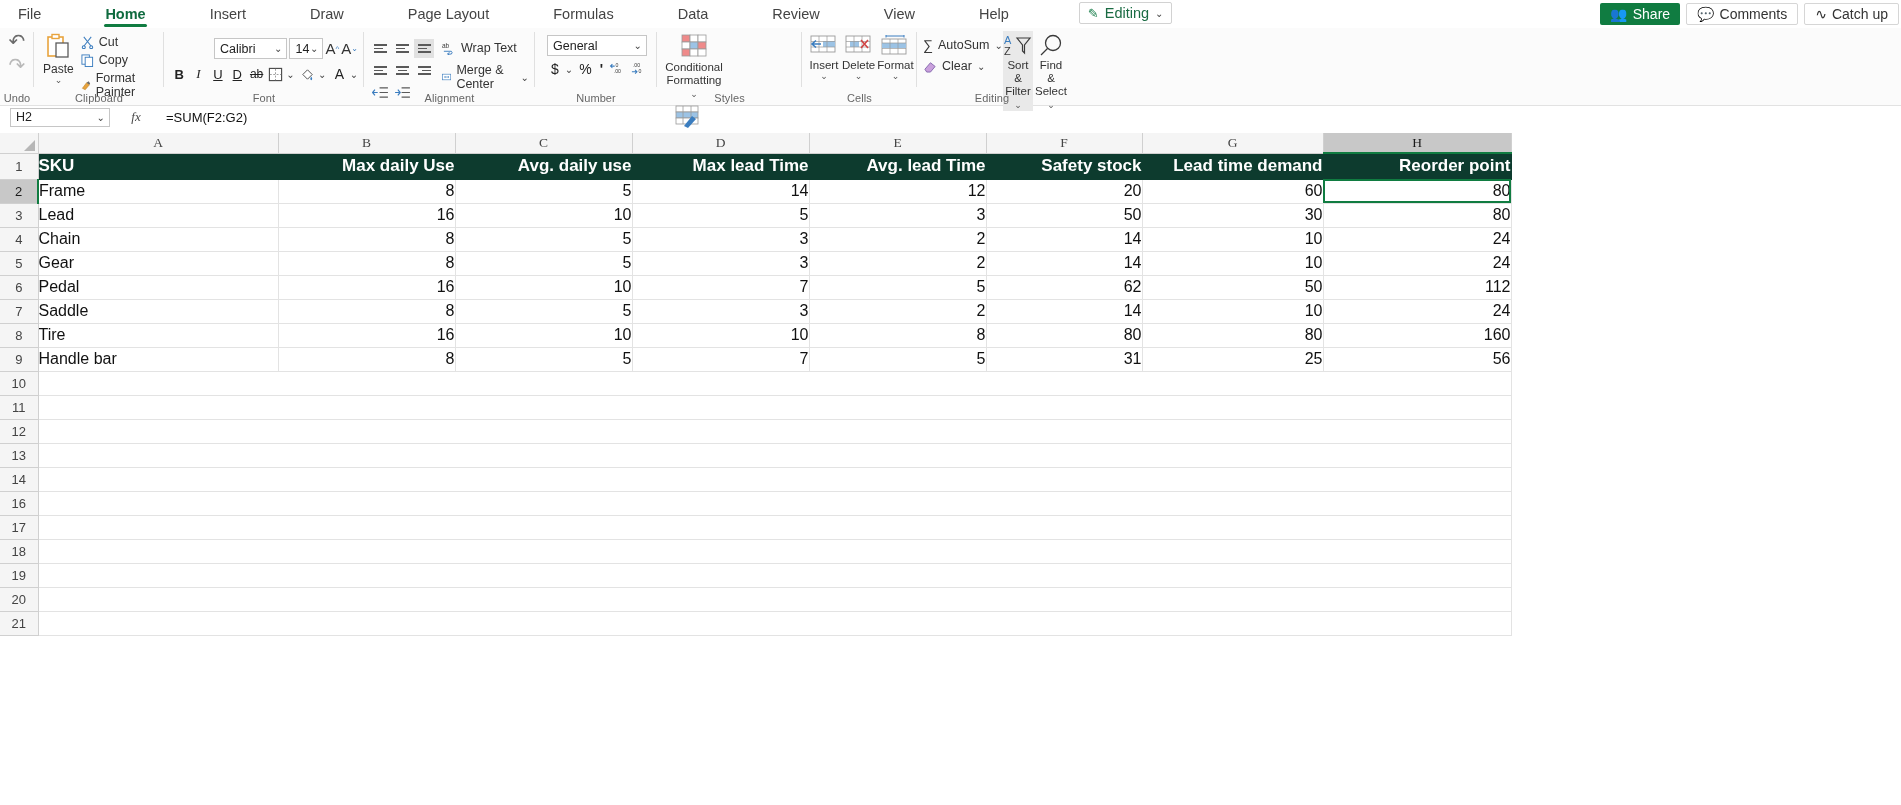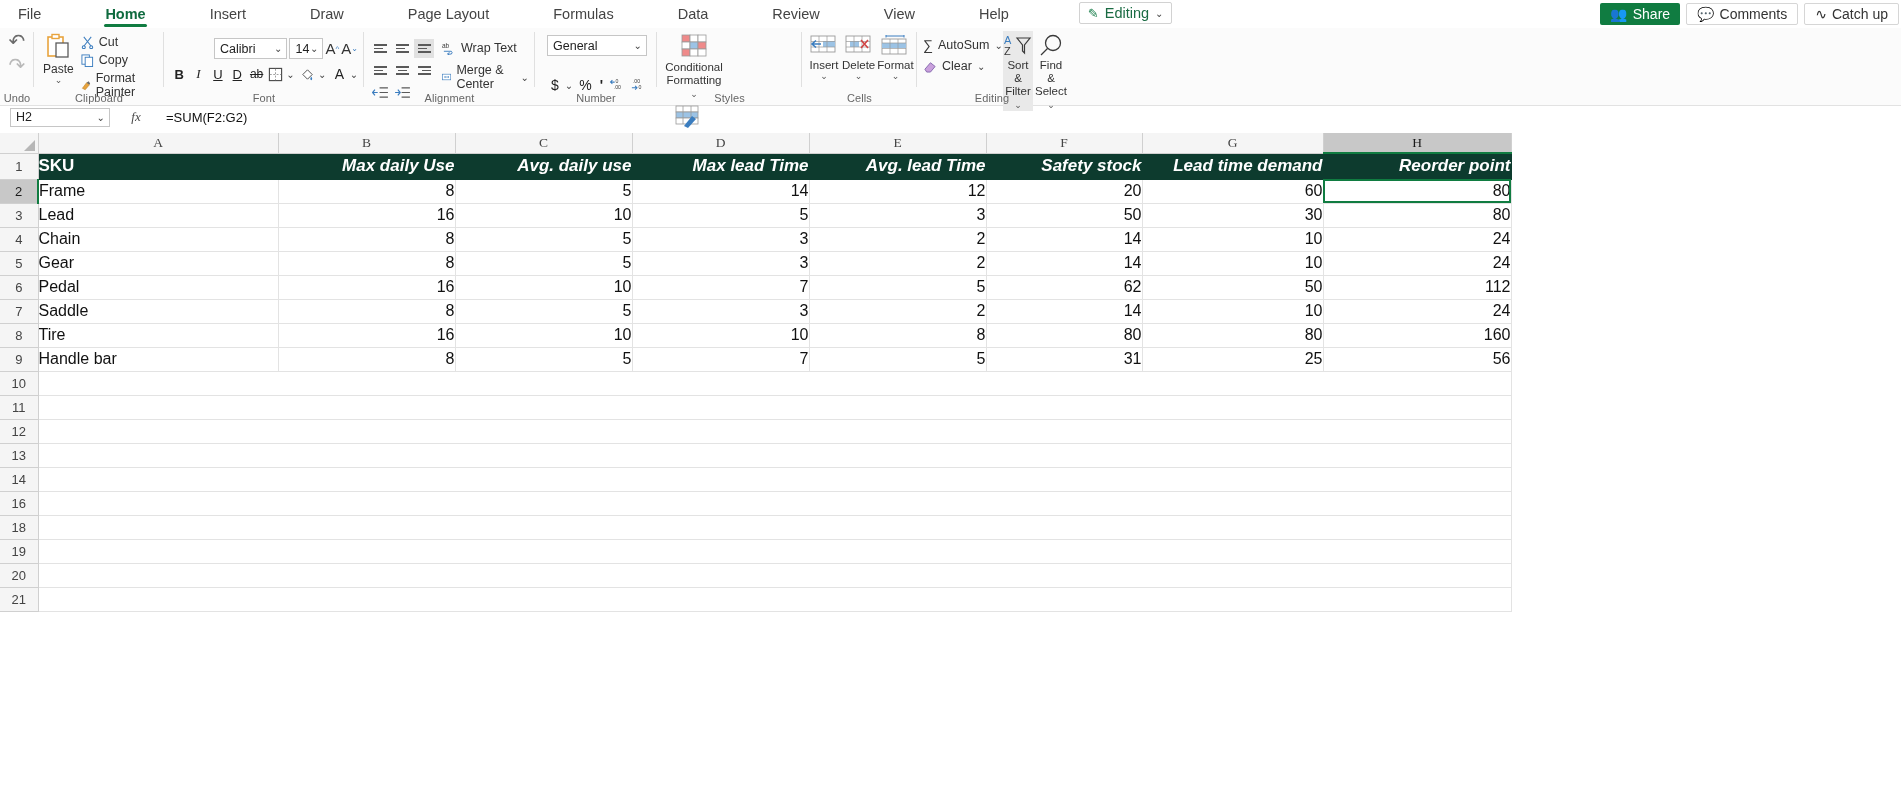--- a/index.html
+++ b/index.html
@@ -97,21 +97,21 @@
   .align-grid { display:flex; flex-direction:column; gap:3px; padding-top:3px;}
   .align-row { display:flex; gap:2px; }
   .abtn { width:20px; height:19px; display:flex;align-items:center;justify-content:center; }
   .abtn.sel { background:#e1e1e1; }
   .alines { display:flex; flex-direction:column; gap:2px; width:13px; }
   .alines i { display:block; height:1.5px; background:#5a5a5a; }
 
   .wrapcol { display:flex; flex-direction:column; gap:8px; padding-top:5px; padding-left:4px;}
   .wrapitem { display:flex; align-items:center; gap:5px; font-size:12.5px; color:#333; }
 
-  .numcol { display:flex; flex-direction:column; gap:21px; padding-top:4px; }
+  .numcol { display:flex; flex-direction:column; gap:5px; padding-top:4px; }
   .numrow2 { display:flex; align-items:center; gap:4px; }
   .numbtn { font-size:14px; color:#222; padding:0 2px; }
   .decbtn { font-size:9px; color:#2b5797; line-height:9px; text-align:center; }
 
   .bigbtn { display:flex; flex-direction:column; align-items:center; width: 62px; padding-top:2px; }
   .bigbtn .cap { font-size: 11.5px; color:#333; text-align:center; line-height: 13px; }
   .bigbtn.w50 { width: 50px; }
   .bigbtn.w46 { width: 46px; }
   .bigbtn.sel { background:#e9e9e9; }
 
@@ -163,21 +163,21 @@
     height: 24px; border-right:1px solid #e3e3e3; border-bottom:1px solid #e3e3e3;
     font-size: 16px; color:#111; padding: 0 5px; white-space:nowrap; overflow:hidden;
     vertical-align: middle;
   }
   .cell.num { text-align:right; }
   .hdrrow .cell {
     background:#0d3b2e; color:#ffffff; font-weight:bold; font-size:17px;
     border-right:1px solid #0d3b2e; border-bottom:1px solid #0d3b2e;
     height: 26px;
   }
-  .hdrrow .cell.num { text-align:right;font-style:italic; }
+  .hdrrow .cell.num { text-align:right; }
   .cell.active { outline: 2px solid #107c41; outline-offset: -2px; position:relative; }
   .hdrrow .rowhead { height:26px; }
 
   .empty-cell { height:24px; border-right:1px solid #e3e3e3; border-bottom:1px solid #e3e3e3; }
 </style>
 </head>
 <body>
 
 <div class="app">
 
@@ -736,20 +736,24 @@
           </tr>
       <tr>
             <td class="rowhead">14</td>
             <td colspan="8" class="empty-cell"></td>
           </tr>
       <tr>
             <td class="rowhead">16</td>
             <td colspan="8" class="empty-cell"></td>
           </tr>
       <tr>
+            <td class="rowhead">17</td>
+            <td colspan="8" class="empty-cell"></td>
+          </tr>
+      <tr>
             <td class="rowhead">18</td>
             <td colspan="8" class="empty-cell"></td>
           </tr>
       <tr>
             <td class="rowhead">19</td>
             <td colspan="8" class="empty-cell"></td>
           </tr>
       <tr>
             <td class="rowhead">20</td>
             <td colspan="8" class="empty-cell"></td>

